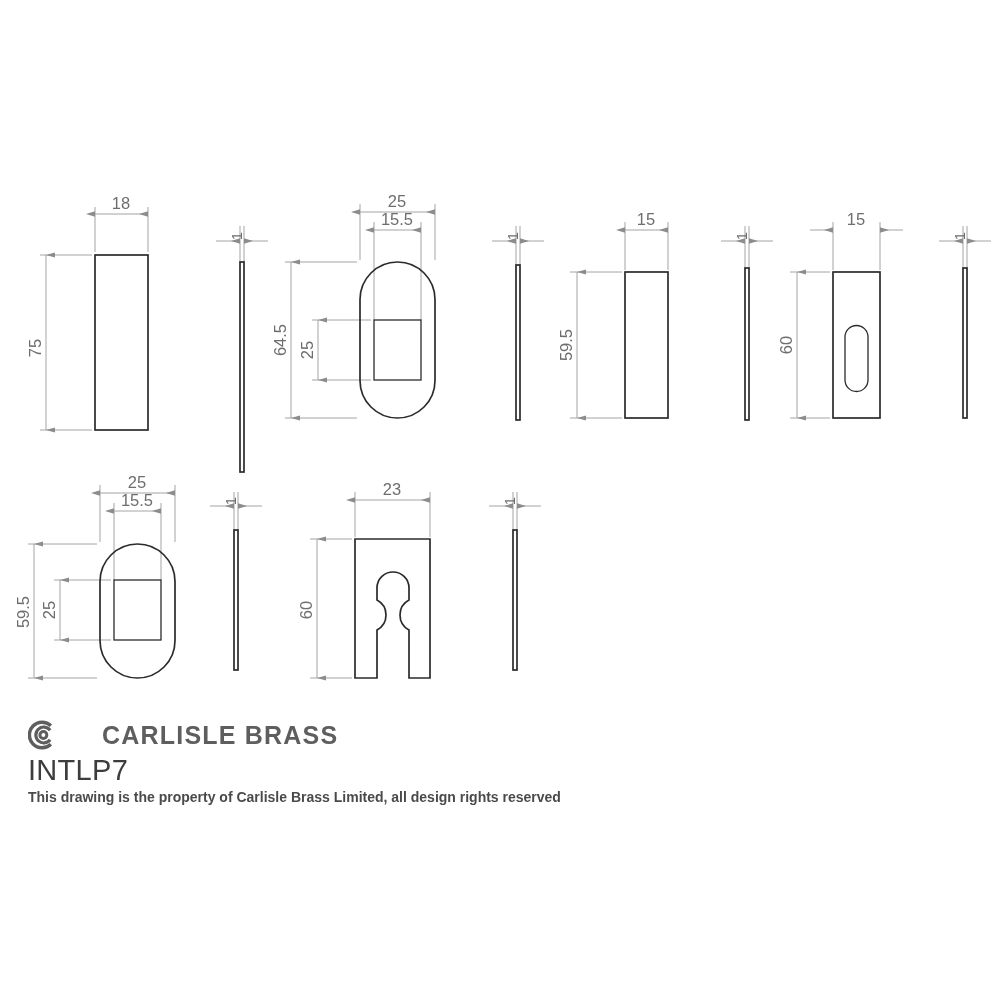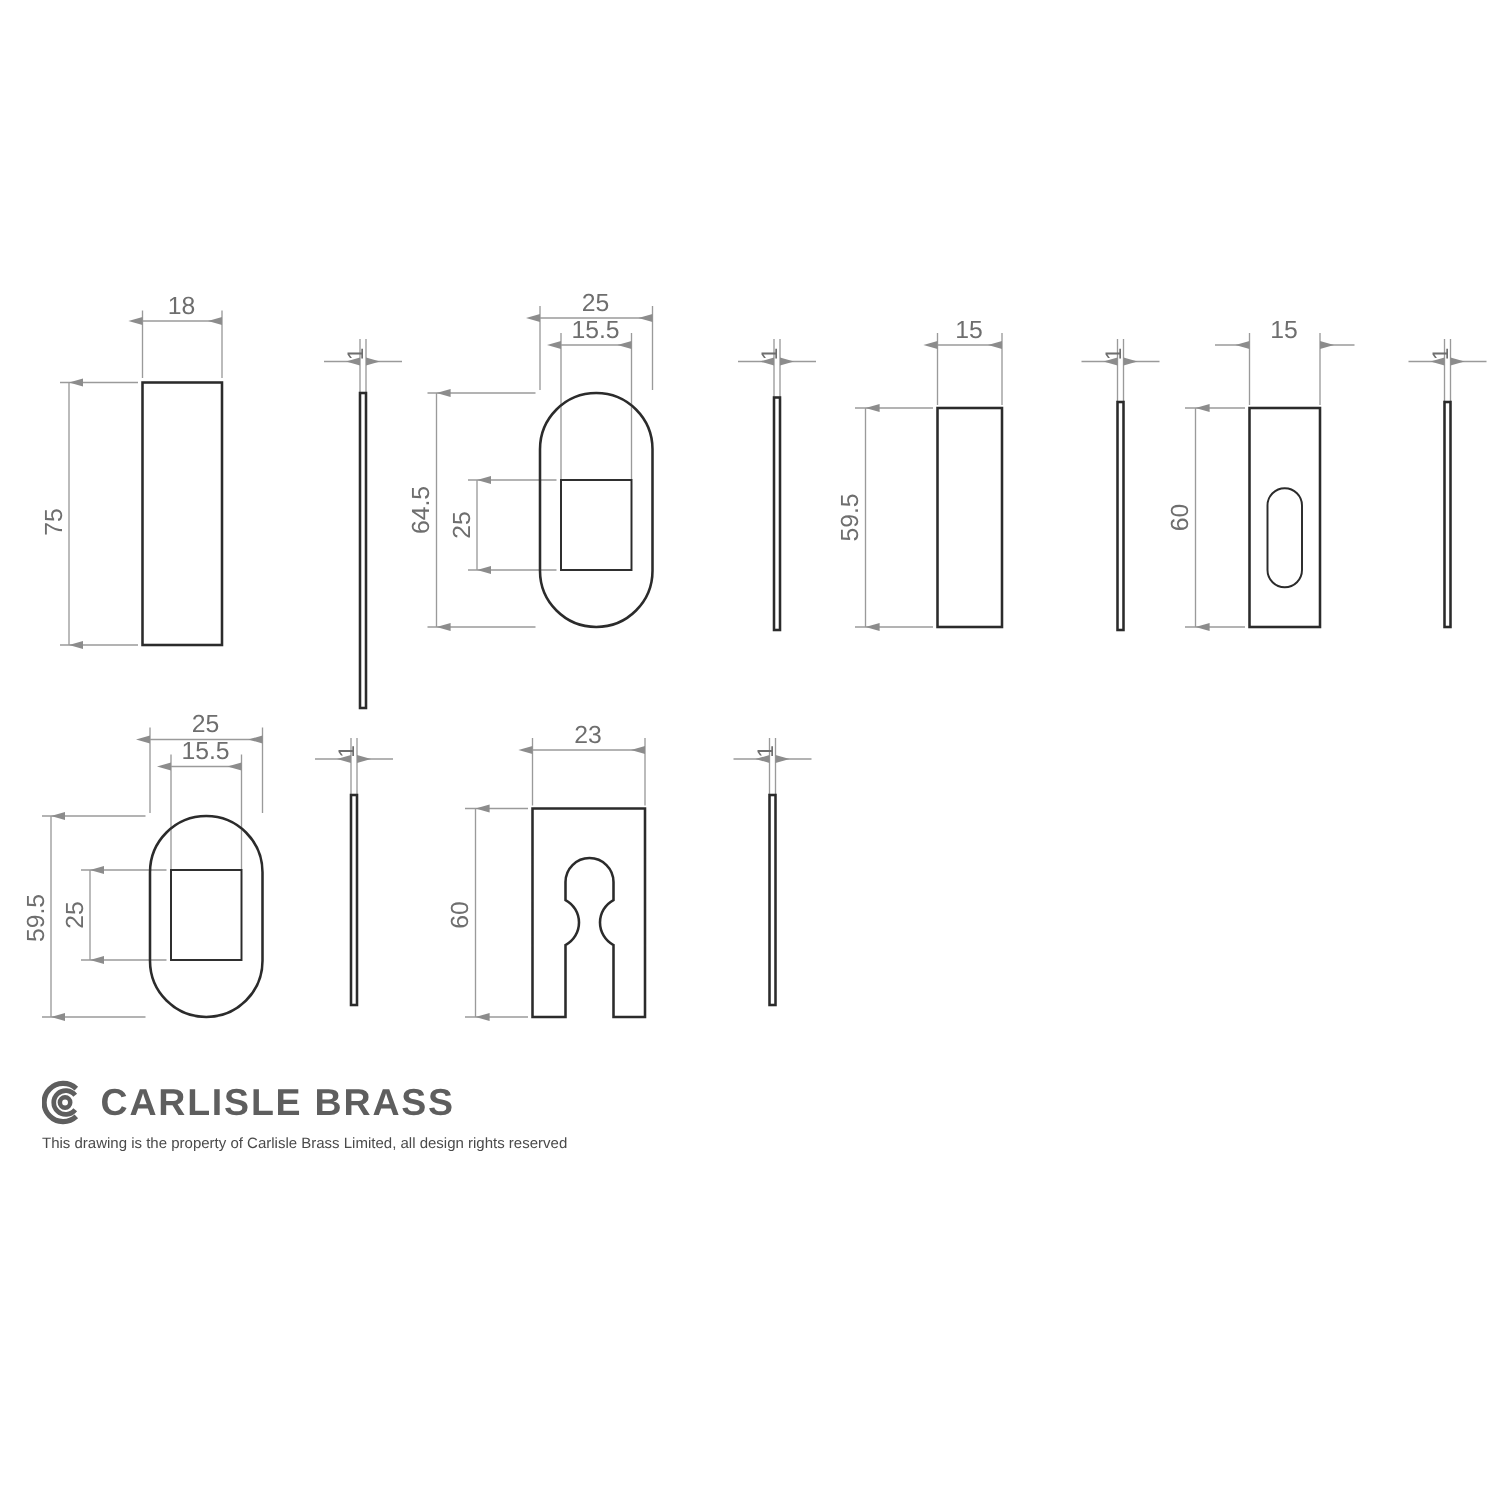--- a/index.html
+++ b/index.html
@@ -45,36 +45,38 @@
     margin-right: 9px;
   }
   .brand-name {
     font-family: "Liberation Sans", sans-serif;
     font-weight: bold;
     font-size: 25px;
     letter-spacing: 1.2px;
     color: #5e5e5e;
     line-height: 30px;
     white-space: nowrap;
+    margin-left: 35px;
   }
   .product-code {
     font-family: "Liberation Sans", sans-serif;
     font-size: 29px;
     color: #3d3d3d;
     letter-spacing: 0.3px;
     line-height: 32px;
     margin-top: 2px;
   }
   .rights-note {
     font-family: "Liberation Sans", sans-serif;
-    font-size: 10px;
+    font-size: 14px;
     color: #4a4a4a;
     line-height: 18px;
     margin-top: 2px;
     white-space: nowrap;
+    font-weight: bold;
   }
 </style>
 </head>
 <body>
 
 <div id="drawing-sheet">
 
   <svg class="cad" viewBox="0 0 1000 1000" xmlns="http://www.w3.org/2000/svg">
     <defs>
       <marker id="arrIn" markerWidth="10" markerHeight="6" refX="9.4" refY="3" orient="auto" markerUnits="userSpaceOnUse">
@@ -279,16 +281,17 @@
 
   <div class="title-block">
     <div class="brand-row">
       <svg class="brand-mark" viewBox="0 0 40 40" xmlns="http://www.w3.org/2000/svg">
         <path d="M30.5,7.6 A17,17 0 1 0 30.5,32.4" fill="none" stroke="#5e5e5e" stroke-width="4.6"></path>
         <path d="M29.5,13.6 A10.6,10.6 0 1 0 29.5,26.4" fill="none" stroke="#5e5e5e" stroke-width="4.2"></path>
         <circle cx="20.5" cy="20" r="4.6" fill="none" stroke="#5e5e5e" stroke-width="4"></circle>
       </svg>
       <div class="brand-name">CARLISLE BRASS</div>
     </div>
+    <div class="product-code">INTLP7</div>
     <div class="rights-note">This drawing is the property of Carlisle Brass Limited, all design rights reserved</div>
   </div>
 
 </div>
 
 </body></html>

